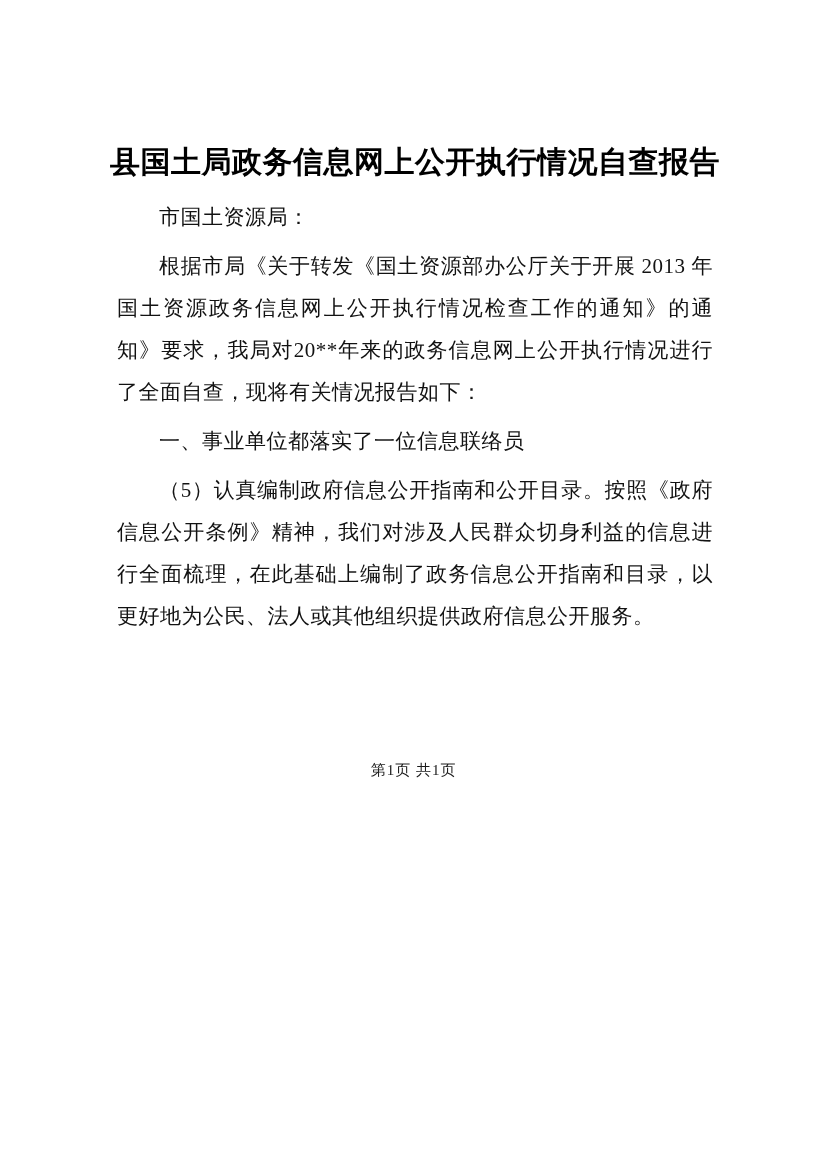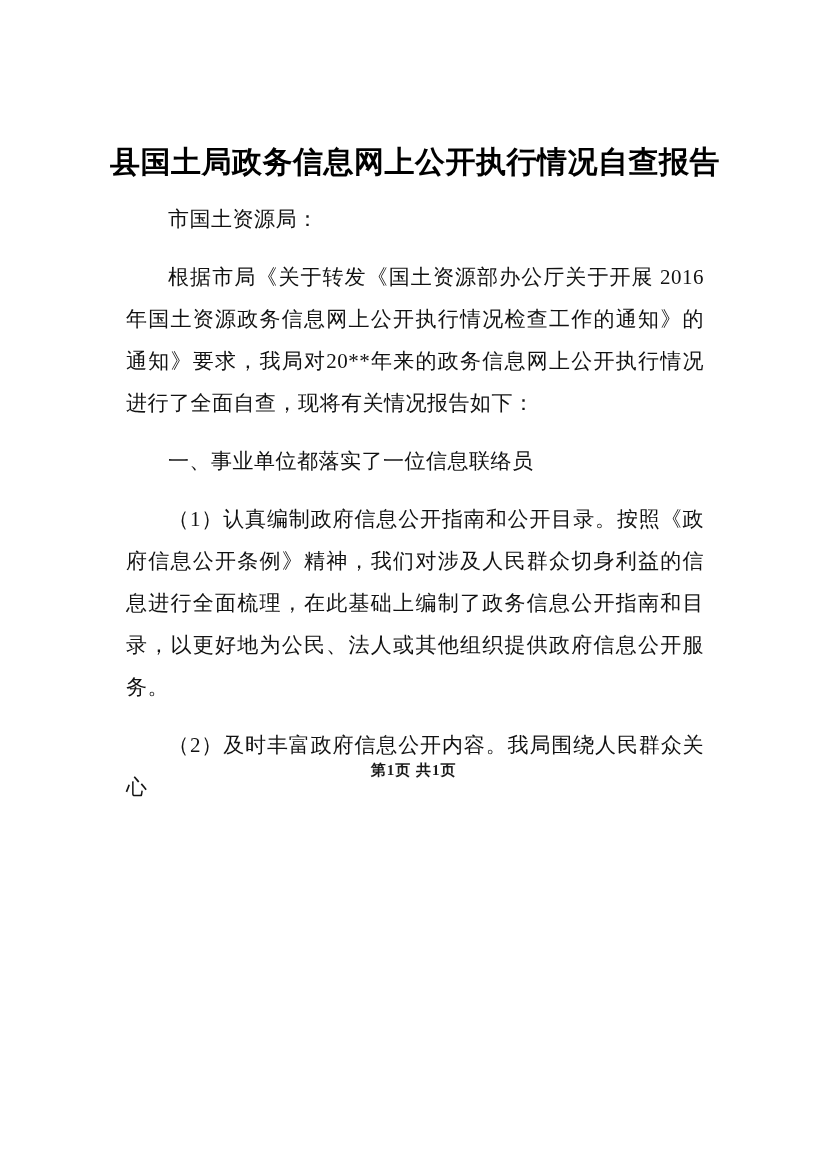--- a/index.html
+++ b/index.html
@@ -22,54 +22,52 @@
   .doc-title {
     margin: 0 0 14px 0;
     font-size: 30px;
     line-height: 40px;
     font-weight: bold;
     color: #000000;
     letter-spacing: 0.5px;
     text-align: justify;
   }
   .doc-body p.para {
-    margin: 16px;
+    margin: 7px;
     font-size: 21px;
     line-height: 42px;
     text-indent: 2em;
     text-align: justify;
     text-justify: inter-character;
     letter-spacing: 0.5px;
     word-break: break-all;
   }
   .page-footer {
     position: absolute;
     left: 0;
     bottom: 68px;
     width: 100%;
     text-align: center;
   }
   .page-footer span {
     font-size: 15px;
     color: #1a1a1a;
     letter-spacing: 1px;
     font-family: "Liberation Serif", "DejaVu Serif", serif;
-    font-weight: bold;
   }
 </style>
 </head>
 <body>
 
 <div class="page">
   <h1 class="doc-title">县国土局政务信息网上公开执行情况自查报告</h1>
 
   <div class="doc-body">
       <p class="para">市国土资源局：</p>
-      <p class="para">根据市局《关于转发《国土资源部办公厅关于开展 2016 年国土资源政务信息网上公开执行情况检查工作的通知》的通知》要求，我局对20**年来的政务信息网上公开执行情况进行了全面自查，现将有关情况报告如下：</p>
+      <p class="para">根据市局《关于转发《国土资源部办公厅关于开展 2013 年国土资源政务信息网上公开执行情况检查工作的通知》的通知》要求，我局对20**年来的政务信息网上公开执行情况进行了全面自查，现将有关情况报告如下：</p>
       <p class="para">一、事业单位都落实了一位信息联络员</p>
-      <p class="para">（1）认真编制政府信息公开指南和公开目录。按照《政府信息公开条例》精神，我们对涉及人民群众切身利益的信息进行全面梳理，在此基础上编制了政务信息公开指南和目录，以更好地为公民、法人或其他组织提供政府信息公开服务。</p>
-      <p class="para">（2）及时丰富政府信息公开内容。我局围绕人民群众关心</p>
+      <p class="para">（5）认真编制政府信息公开指南和公开目录。按照《政府信息公开条例》精神，我们对涉及人民群众切身利益的信息进行全面梳理，在此基础上编制了政务信息公开指南和目录，以更好地为公民、法人或其他组织提供政府信息公开服务。</p>
     </div>
 
   <div class="page-footer">
     <span>第1页  共1页</span>
   </div>
 </div>
 
 </body></html>

